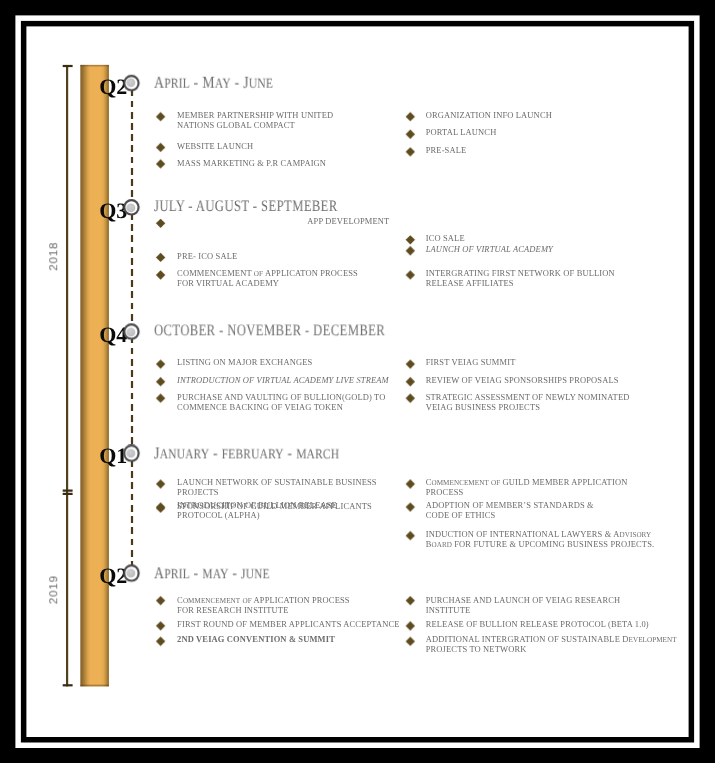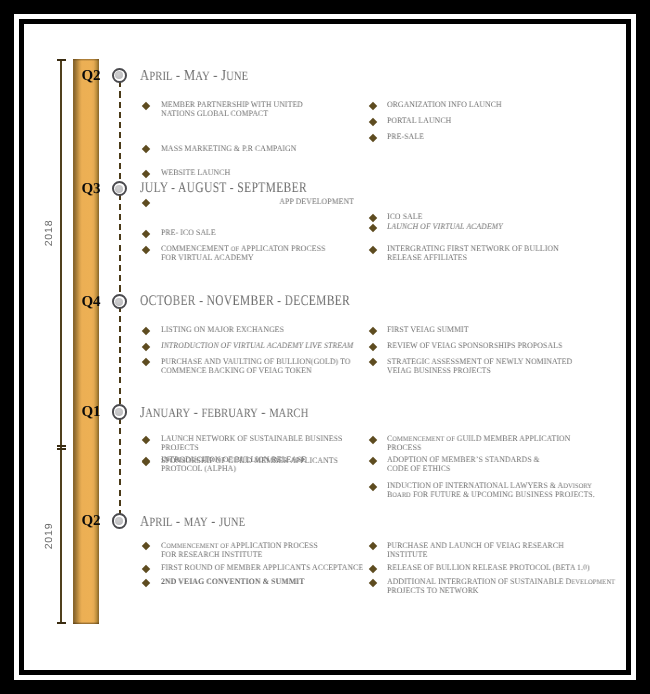--- a/index.html
+++ b/index.html
@@ -23,21 +23,21 @@
   .year-label{position:absolute;width:40px;height:14px;line-height:14px;text-align:center;
       font-family:"Liberation Sans",sans-serif;font-size:10.5px;color:#6b6b6b;
       letter-spacing:0.8px;transform:rotate(-90deg);transform-origin:50% 50%;white-space:nowrap;will-change:transform;}
 
   
   #goldbar{position:absolute;left:72.8px;top:59.0px;width:26.3px;height:565.4px;
      background:
        linear-gradient(to bottom,rgba(90,63,20,0.55) 0px,rgba(90,63,20,0.0) 2.2px,rgba(90,63,20,0.0) calc(100% - 2.2px),rgba(70,48,14,0.62) 100%),
        linear-gradient(to right,#886528 0%,#8d6930 6%,#b3853b 16%,#d9a14c 26%,#ecaf54 34%,#edb054 70%,#e5aa52 80%,#c0913d 90%,#96702e 97%,#8a6629 100%);}
   .qlabel{position:absolute;left:73px;width:36px;text-align:center;font-family:"Liberation Serif",serif;
-     font-weight:bold;font-size:15px;color:#0a0a0a;will-change:transform;}
+     font-weight:bold;font-size:20px;color:#0a0a0a;will-change:transform;padding-left:12px;}
 
   
   #spine{position:absolute;left:119.1px;top:71.2px;width:1.7px;height:450px;
      background-image:repeating-linear-gradient(to bottom,#4a3a18 0px,#4a3a18 6.1px,rgba(0,0,0,0) 6.1px,rgba(0,0,0,0) 10.21px);}
 
   .marker{position:absolute;width:15.5px;height:15.5px;border-radius:50%;background:#fff;
      border:2.0px solid #4b4b4f;box-sizing:border-box;}
   .marker::after{content:"";position:absolute;left:1.75px;top:1.75px;width:8.0px;height:8.0px;border-radius:50%;
      background:radial-gradient(circle at 42% 36%,#cfcfd0 0%,#c2c2c4 55%,#b0b0b3 100%);}
 
@@ -78,21 +78,21 @@
       <div class="year-label" style="left: 29px; top: 529px;">2019</div>
       <div class="qlabel" style="top: 67.9px;">Q2</div>
       <div class="marker" style="left: 111.5px; top: 67.65px;"></div>
       <div class="heading smallcaps sc" style="left: 139.5px; top: 67.1px;">A<span class="smc">PRIL</span> - M<span class="smc">AY</span> - J<span class="smc">UNE</span></div>
       <div class="col" style="left: 143.6px; top: 0px; width: 225px;">
         <div class="row" style="position: absolute; left: 0px; width: 225px; top: 101.2px;">
           <span class="bullet"></span>
           <span class="itext smallcaps">MEMBER PARTNERSHIP WITH UNITED
 NATIONS GLOBAL COMPACT</span>
         </div>
-        <div class="row" style="position: absolute; left: 0px; width: 225px; top: 129.1px; margin-top: 40px;">
+        <div class="row" style="position: absolute; left: 0px; width: 225px; top: 129.1px;">
           <span class="bullet"></span>
           <span class="itext smallcaps">WEBSITE LAUNCH</span>
         </div>
         <div class="row" style="position: absolute; left: 0px; width: 225px; top: 144.8px;">
           <span class="bullet"></span>
           <span class="itext smallcaps">MASS MARKETING &amp; P.R CAMPAIGN</span>
         </div>
       </div>
       <div class="col" style="left: 370.2px; top: 0px; width: 225px;">
         <div class="row" style="position: absolute; left: 0px; width: 225px; top: 101px;">

